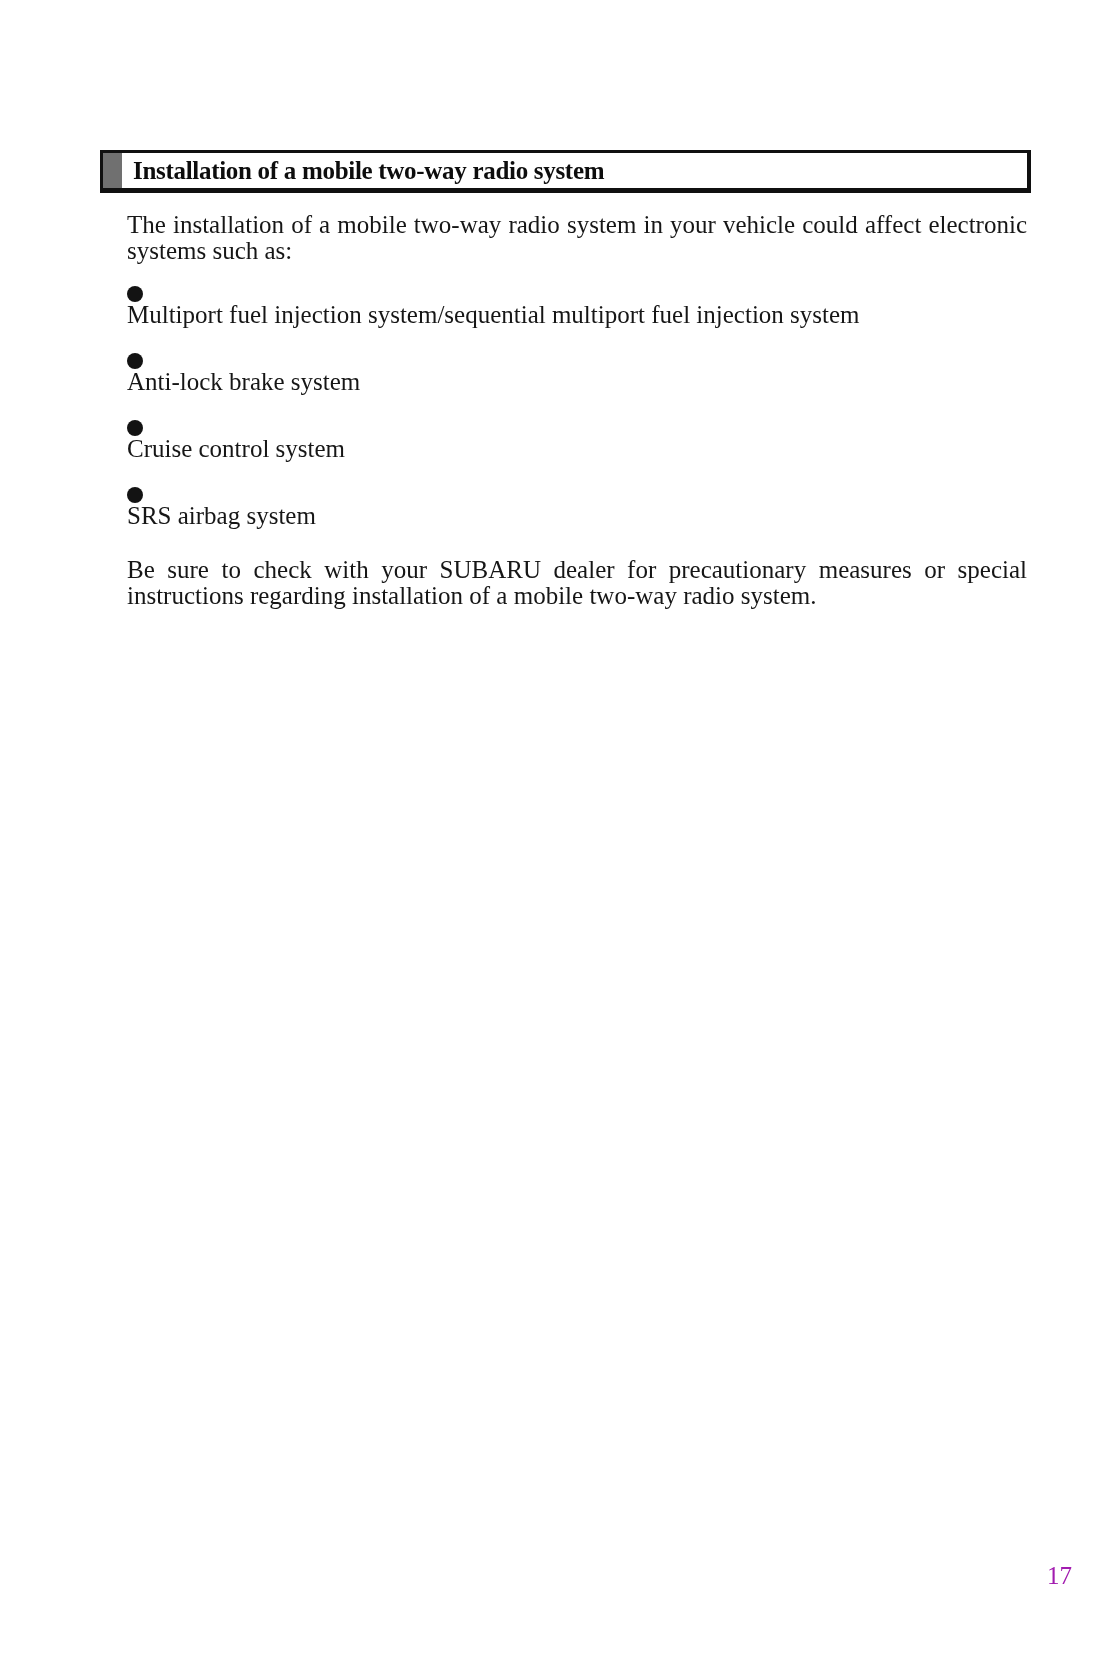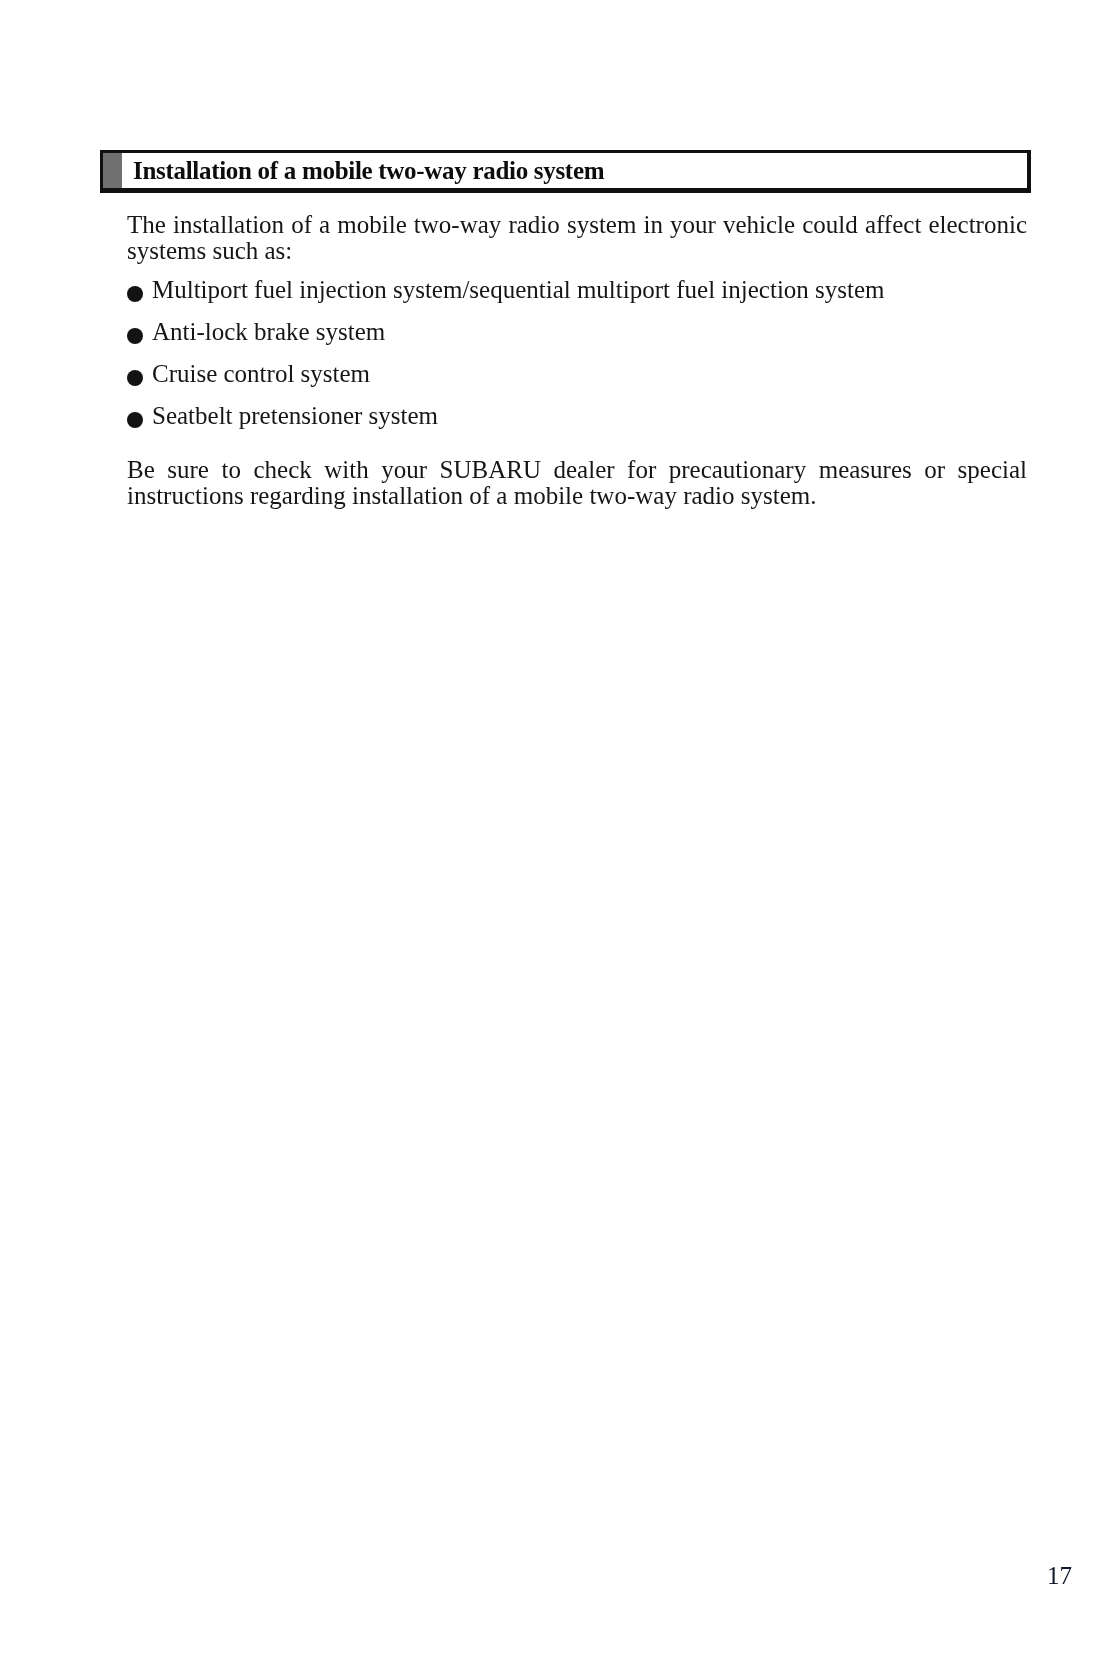--- a/index.html
+++ b/index.html
@@ -60,20 +60,21 @@
   }
   .systems-list {
     margin: 13px 0 0 0;
     padding: 0;
     list-style: none;
   }
   .systems-list li {
     display: flex;
     align-items: flex-start;
     margin: 0 0 16px 0;
+    flex-direction: column;
   }
   .bullet-dot {
     flex: none;
     width: 16px;
     height: 16px;
     border-radius: 50%;
     background: #131313;
     margin: 9px 9px 0 0;
   }
   .li-text {
@@ -81,21 +82,21 @@
     min-width: 0;
   }
   .outro {
     margin-top: 28px;
   }
   .page-number {
     position: absolute;
     right: 71px;
     top: 1562px;
     font-size: 25px;
-    color: #0f172a;
+    color: #a21caf;
   }
 </style>
 </head>
 <body>
 
 <div class="page">
 
   <div class="header-box">
     <div class="accent-bar"></div>
     <div class="section-title">Installation of a mobile two-way radio system</div>
@@ -113,21 +114,21 @@
       <li>
         <span class="bullet-dot"></span>
         <span class="li-text">Anti-lock brake system</span>
       </li>
       <li>
         <span class="bullet-dot"></span>
         <span class="li-text">Cruise control system</span>
       </li>
       <li>
         <span class="bullet-dot"></span>
-        <span class="li-text">Seatbelt pretensioner system</span>
+        <span class="li-text">SRS airbag system</span>
       </li>
     </ul>
 
     <p class="para outro">Be sure to check with your SUBARU dealer for precautionary measures or special instructions regarding installation of a mobile two-way radio system.</p>
 
   </div>
 
   <div class="page-number">17</div>
 
 </div>

